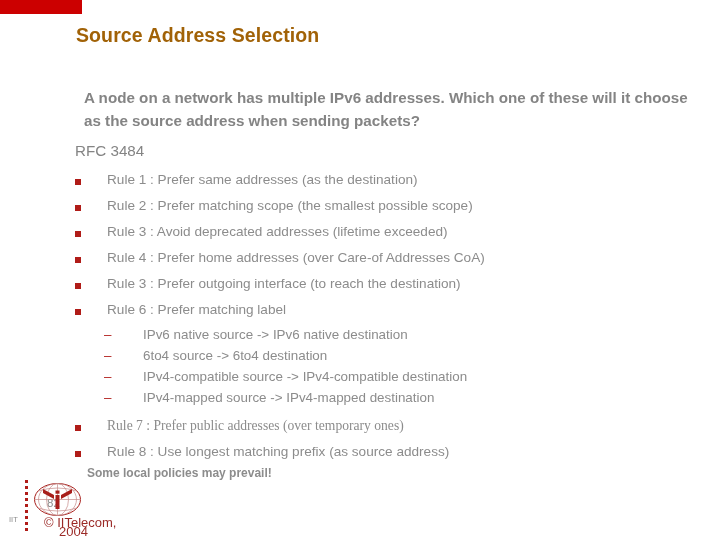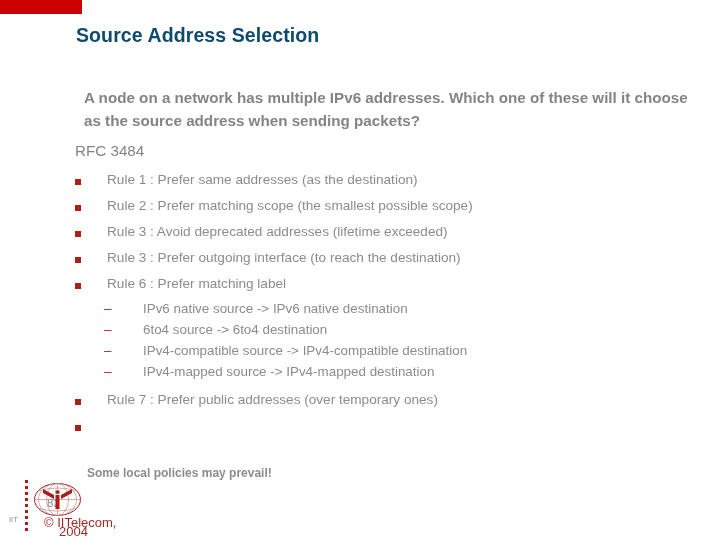--- a/index.html
+++ b/index.html
@@ -29,21 +29,21 @@
     height: 14px;
     background: #cc0000;
   }
   
   .slide-title {
     position: absolute;
     left: 76px;
     top: 24px;
     font-size: 19.5px;
     font-weight: bold;
-    color: #0c4a6e;
+    color: #a16207;
     letter-spacing: 0.1px;
     white-space: nowrap;
   }
   
   .intro {
     position: absolute;
     left: 75px;
     top: 86px;
     width: 615px;
     font-size: 15.2px;
@@ -199,20 +199,24 @@
     <div class="rule-row">
       <span class="rule-bullet"></span>
       <span class="rule-text">Rule 2 : Prefer matching scope (the smallest possible scope)</span>
     </div>
 
     <div class="rule-row">
       <span class="rule-bullet"></span>
       <span class="rule-text">Rule 3 : Avoid deprecated addresses (lifetime exceeded)</span>
     </div>
 
+    <div class="rule-row">
+      <span class="rule-bullet"></span>
+      <span class="rule-text">Rule 4 : Prefer home addresses (over Care-of Addresses CoA)</span>
+    </div>
 
     <div class="rule-row">
       <span class="rule-bullet"></span>
       <span class="rule-text">Rule 3 : Prefer outgoing interface (to reach the destination)</span>
     </div>
 
     <div class="rule-row">
       <span class="rule-bullet"></span>
       <span class="rule-text">Rule 6 : Prefer matching label</span>
     </div>
@@ -230,27 +234,28 @@
     <div class="sub-row">
       <span class="sub-dash">–</span>
       <span class="sub-text">IPv4-compatible source -&gt; IPv4-compatible destination</span>
     </div>
 
     <div class="sub-row">
       <span class="sub-dash">–</span>
       <span class="sub-text">IPv4-mapped source -&gt; IPv4-mapped destination</span>
     </div>
 
-    <div class="rule-row" style="margin-top:6px;">
+    <div class="rule-row" style="margin-top:6px;font-family:Liberation Serif, serif;">
       <span class="rule-bullet"></span>
       <span class="rule-text">Rule 7 : Prefer public addresses (over temporary ones)</span>
     </div>
 
     <div class="rule-row">
       <span class="rule-bullet"></span>
+      <span class="rule-text">Rule 8 : Use longest matching prefix (as source address)</span>
     </div>
 
   </div>
 
   <div class="closing">Some local policies may prevail!</div>
 
   <div class="footer">
     <div class="page-num">82</div>
     <div class="org-tag">IIT</div>
 

